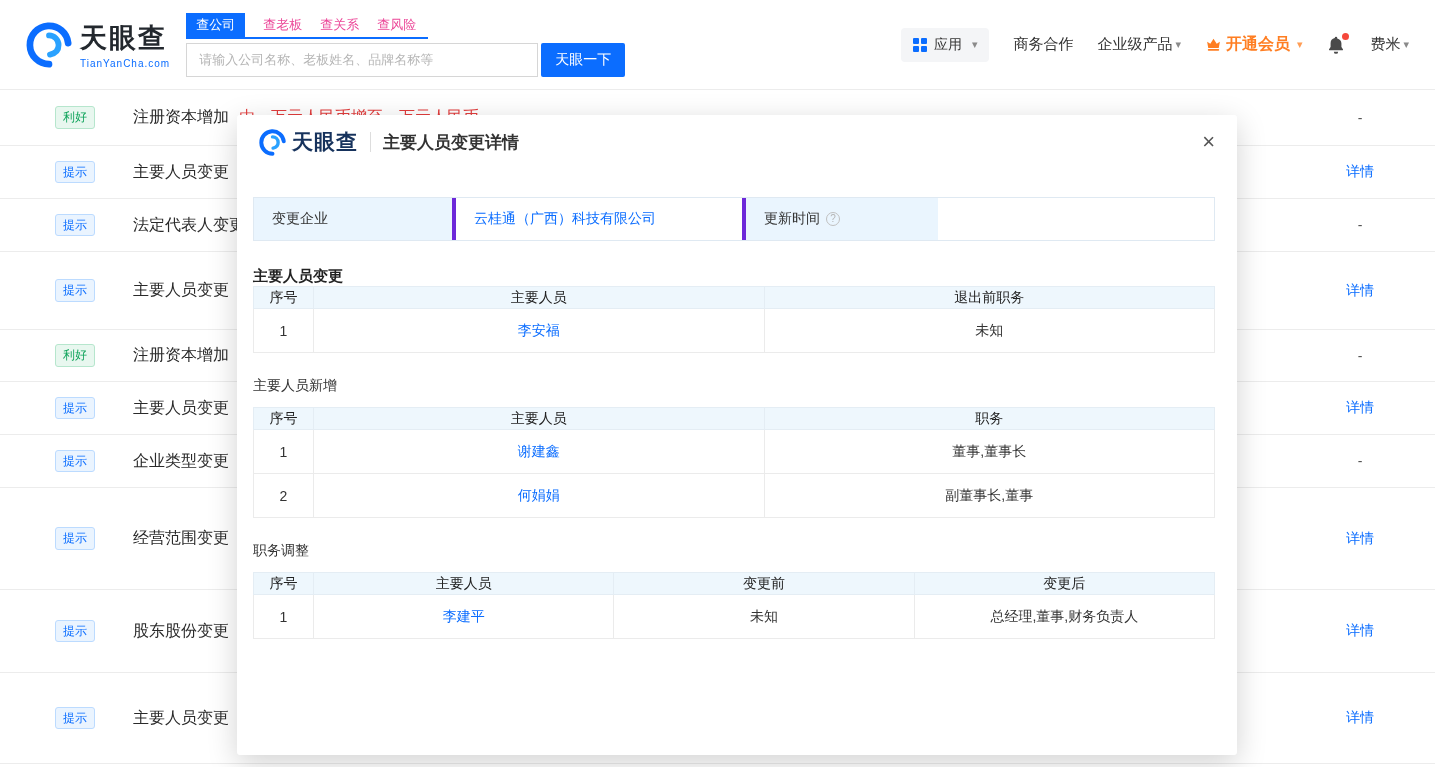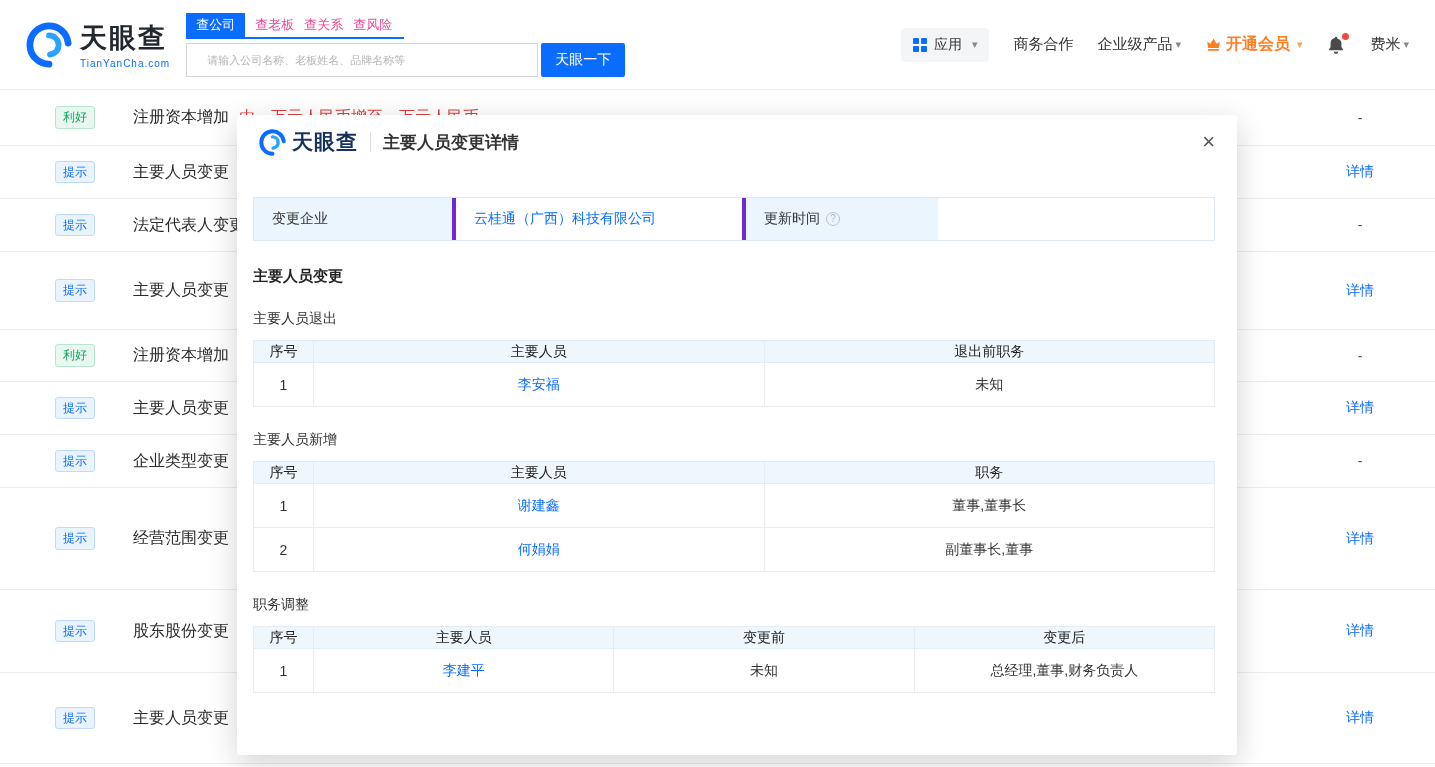--- a/index.html
+++ b/index.html
@@ -12,26 +12,26 @@
   
   .header { height:90px; display:flex; align-items:center; padding:0 26px; background:#fff;
             border-bottom:1px solid #ececec; position:relative; z-index:3; }
   .logo { display:flex; align-items:center; gap:8px; }
   .logo-cn { font-size:27px; font-weight:bold; color:#23282e; letter-spacing:2px; }
   .logo-en { font-size:10px; color:#0b6dff; letter-spacing:1px; margin-top:2px; }
   .slogan { margin-left:14px; background:#e13c3c; color:#fff; border-radius:4px; padding:5px 10px; text-align:center; }
   .slogan-1 { font-size:15px; font-weight:bold; letter-spacing:3px; white-space:nowrap; }
   .slogan-2 { font-size:11.5px; letter-spacing:1px; margin-top:3px; white-space:nowrap; }
   .search-area { margin-left:16px; }
-  .search-tabs { display:flex; gap:10px; align-items:flex-end; border-bottom:2px solid #0b6dff;
+  .search-tabs { display:flex; gap:18px; align-items:flex-end; border-bottom:2px solid #0b6dff;
                  width:fit-content; padding-right:12px; }
   .stab { font-size:13px; color:#ec4899; padding:3px 0; cursor:pointer; white-space:nowrap; }
   .stab.active { background:#0b6dff; color:#fff; padding:3px 10px; }
   .search-box { display:flex; margin-top:4px; }
-  .search-input { width:352px; height:34px; border:1px solid #d6d6d6; padding:0 20px; font-size:11px; color:#333; outline:none; }
+  .search-input { width:352px; height:34px; border:1px solid #d6d6d6; padding:0 12px; font-size:13px; color:#333; outline:none; }
   .search-input::placeholder { color:#b5b5b5; }
   .search-btn { width:84px; height:34px; margin-left:3px; background:#0b6dff; color:#fff; border:none;
                 font-size:14px; border-radius:2px; cursor:pointer; }
   .header-right { margin-left:auto; display:flex; align-items:center; gap:24px; }
   .apps-btn { display:flex; align-items:center; gap:7px; background:#f4f5f7; border-radius:4px;
               padding:8px 12px; font-size:14px; cursor:pointer; }
   .grid-icon { display:grid; grid-template-columns:6px 6px; grid-auto-rows:6px; gap:2px; }
   .grid-icon i { background:#0b6dff; border-radius:1px; }
   .caret { font-size:11px; color:#8a8a8a; margin-left:3px; }
   .nav-item { font-size:15px; color:#333; cursor:pointer; display:flex; align-items:center; white-space:nowrap; }
@@ -218,21 +218,20 @@
       </div>
       <div class="info-cell info-label">
         <span>更新时间</span>
         <span class="qmark">?</span>
       </div>
     </div>
 
     <div class="section-title">主要人员变更</div>
 
     <div>
-        <div class="sub-caption">主要人员退出</div>
         <table class="m-table">
           <colgroup>
             <col style="width: 60px;">
           </colgroup>
           <thead>
             <tr>
               <th>序号</th>
               <th>主要人员</th>
               <th>退出前职务</th>
             </tr>

